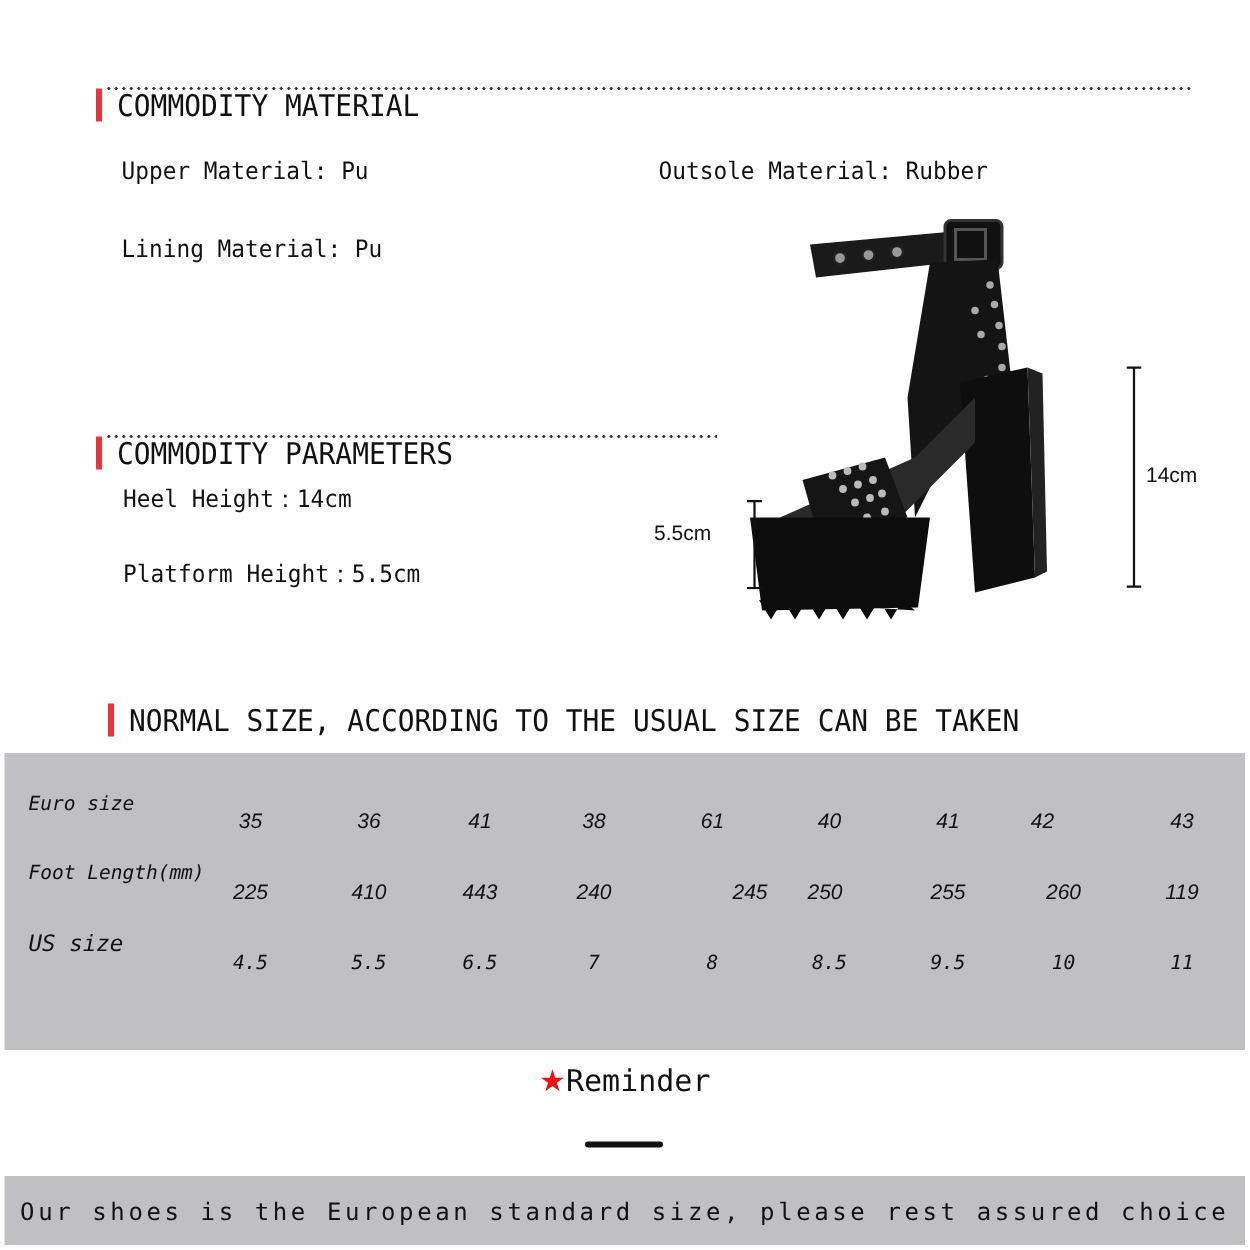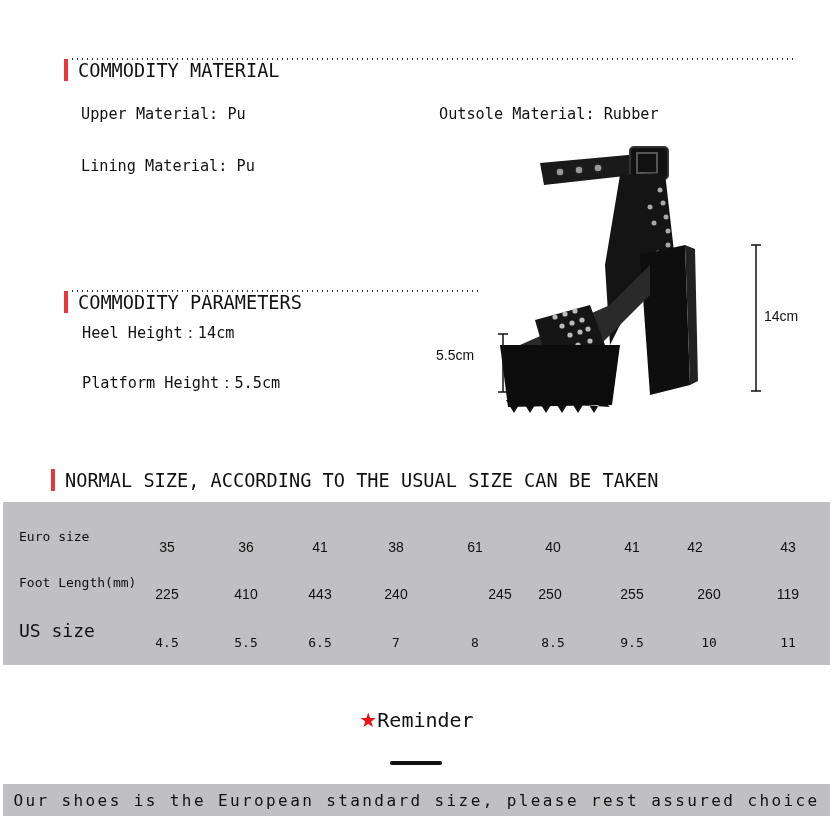--- a/index.html
+++ b/index.html
@@ -12,31 +12,31 @@
 
   .dots { position: absolute; height: 2px;
     background-image: radial-gradient(circle, #333 0.9px, transparent 1.1px);
     background-size: 5px 2px; background-repeat: repeat-x; }
 
   .spec { position: absolute; font-family: "DejaVu Sans Mono", monospace; font-size: 16px; color: #111; white-space: nowrap; transform: scaleX(0.95); transform-origin: left center; }
 
   .shoe { position: absolute; left: 500px; top: 145px; width: 260px; height: 270px; }
   .dim-label { position: absolute; font-family: "Liberation Sans", sans-serif; font-size: 14px; color: #111; white-space: nowrap; }
 
-  .size-table { position: absolute; left: 3px; top: 502px; width: 827px; height: 163px; background: #c0bfc1; }
+  .size-table { position: absolute; left: 3px; top: 502px; width: 827px; height: 198px; background: #c0bfc1; font-style: italic; }
   .row-label { position: absolute; left: 16px; font-family: "DejaVu Sans Mono", monospace; font-size: 13px; color: #111; white-space: nowrap; }
-  .row-label.big { font-size: 18px; }
+  .row-label.big { font-size: 15px; }
   .cell { position: absolute; width: 50px; margin-left: -25px; text-align: center; font-family: "Liberation Sans", sans-serif; font-size: 14px; color: #111; margin-top: 12px; }
   .cell.mono { font-family: "DejaVu Sans Mono", monospace; font-size: 13px; }
 
   .reminder { position: absolute; left: 0; width: 833px; top: 708px; text-align: center; font-family: "DejaVu Sans Mono", monospace; font-size: 20px; color: #111; }
   .reminder .star { color: #ee1111; font-family: "DejaVu Sans", sans-serif; }
   .reminder-line { position: absolute; left: 390px; top: 761px; width: 52px; height: 4px; border-radius: 2px; background: #111; }
 
-  .notice { position: absolute; left: 3px; top: 784px; width: 827px; height: 32px; background: #c0bfc1; display: flex; align-items: center; justify-content: center; }
+  .notice { position: absolute; left: 3px; top: 784px; width: 827px; height: 46px; background: #c0bfc1; display: flex; align-items: center; justify-content: center; }
   .notice span { font-family: "DejaVu Sans Mono", monospace; font-size: 16px; letter-spacing: 2.4px; color: #111; white-space: nowrap; }
 </style>
 </head>
 <body>
 
 <div class="section-head" style="left:64px; top:19px;">
   <div class="red-bar"></div>
   <div class="head-text">COMMODITY MATERIAL</div>
 </div>
 <div class="dots" style="left:70px; top:58px; width:724px;"></div>
@@ -108,21 +108,21 @@
 </svg>
 <div class="dim-label" style="left:436px; top:347px;">5.5cm</div>
 
 <svg style="position:absolute; left:751px; top:244px; width:10px; height:148px;">
   <line x1="5" y1="1" x2="5" y2="147" stroke="#111" stroke-width="1.5"></line>
   <line x1="0" y1="1" x2="10" y2="1" stroke="#111" stroke-width="1.5"></line>
   <line x1="0" y1="147" x2="10" y2="147" stroke="#111" stroke-width="1.5"></line>
 </svg>
 <div class="dim-label" style="left:764px; top:308px;">14cm</div>
 
-<div class="section-head" style="left:51px; top:429px;">
+<div class="section-head" style="left:72px; top:429px;">
   <div class="red-bar"></div>
   <div class="head-text">NORMAL SIZE, ACCORDING TO THE USUAL SIZE CAN BE TAKEN</div>
 </div>
 
 <div class="size-table">
   <div>
     <div class="row-label" style="top:27px;">Euro size</div>
     <div class="cell" style="left:164px; top:25px;">35</div>
     <div class="cell" style="left:243px; top:25px;">36</div>
     <div class="cell" style="left:317px; top:25px;">41</div>

